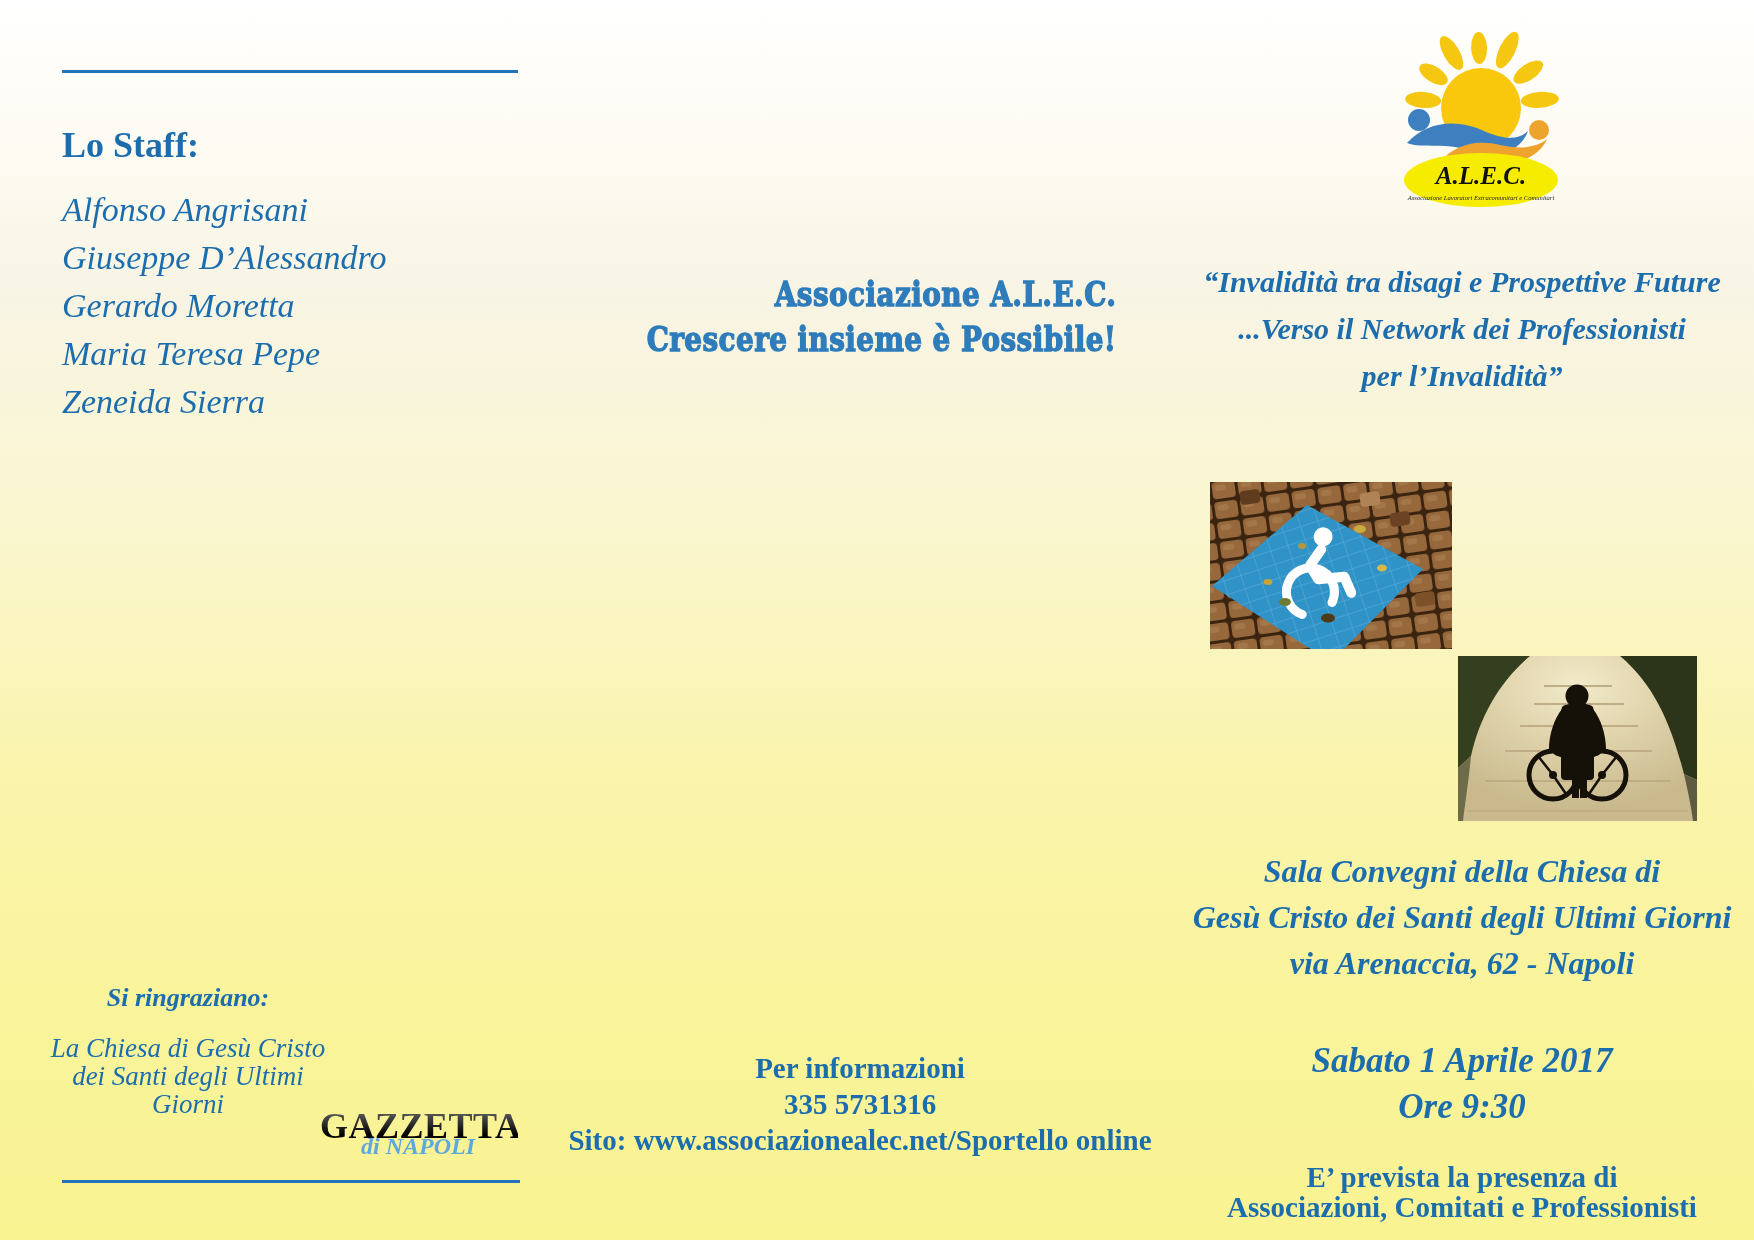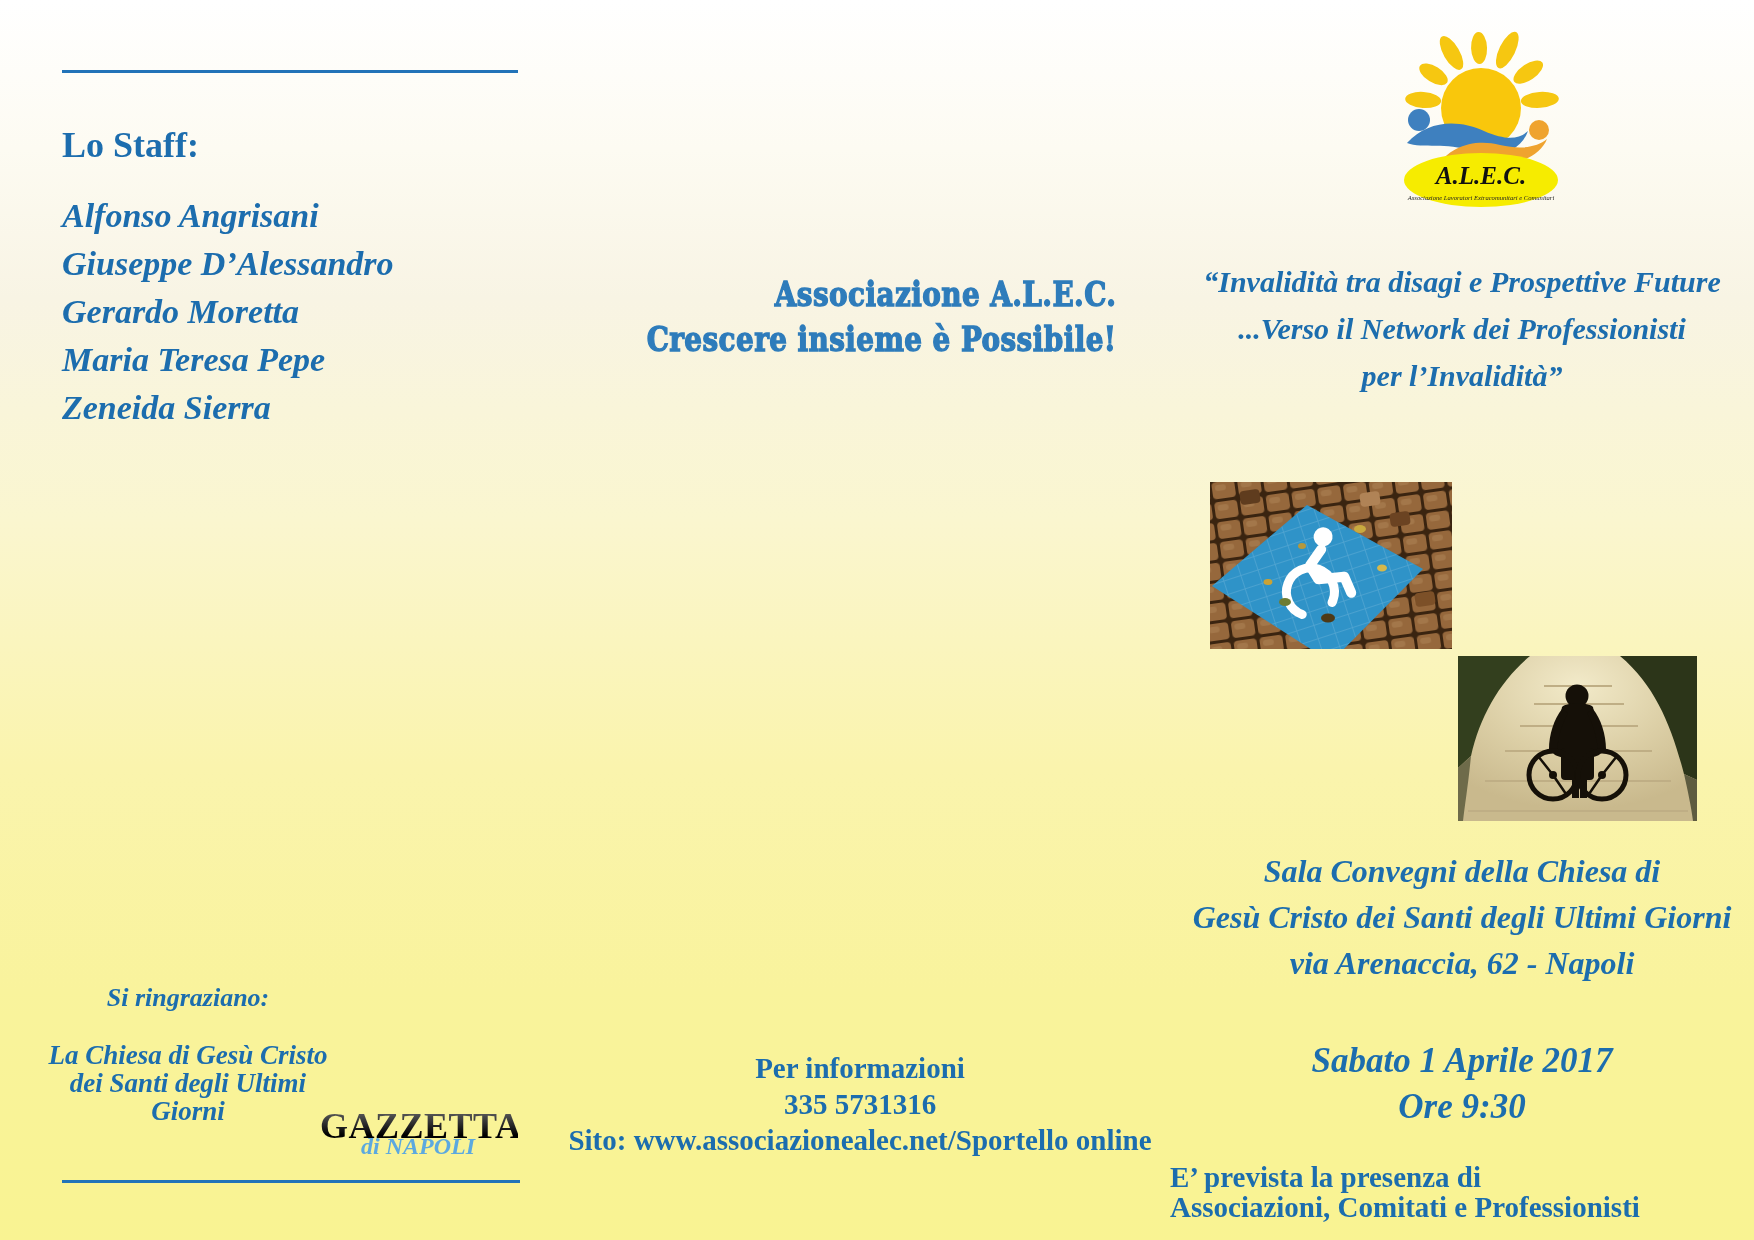--- a/index.html
+++ b/index.html
@@ -8,26 +8,26 @@
     font-family:"Liberation Serif",serif;
     background:linear-gradient(180deg,#ffffff 0%,#fdfbf2 12%,#f8f4e4 24%,#faf6cf 42%,#faf4ad 62%,#f9f39c 80%,#f9f392 100%);
   }
   .divider{position:absolute;height:3px;background:#2273B8;}
   .divider-top{left:62px;top:70px;width:456px;}
   .divider-bottom{left:62px;top:1180px;width:458px;}
 
   
   .staff{position:absolute;left:62px;top:126px;color:#1C6DAE;}
   .staff-heading{font-weight:bold;font-size:36px;line-height:1.1;}
-  .staff-list{margin-top:26px;font-weight:bold;}
+  .staff-list{margin-top:20px;}
   .staff-name{font-style:italic;font-size:34px;line-height:48px;white-space:nowrap;}
 
   .thanks{position:absolute;left:48px;top:983px;width:280px;text-align:center;color:#1C6DAE;}
   .thanks-heading{font-weight:bold;font-size:26px;font-style:italic;}
-  .thanks-lines{margin-top:28px;font-weight:bold;font-style:italic;font-size:27px;line-height:28px;}
+  .thanks-lines{margin-top:21px;font-weight:normal;font-style:italic;font-size:27px;line-height:28px;}
 
   .gazzetta{position:absolute;left:320px;top:1108px;width:198px;text-align:right;}
   .gazzetta-name{font-weight:bold;font-size:36px;line-height:1;letter-spacing:.5px;color:#1c1c1c;
     background:linear-gradient(180deg,#6b6b6b 0%,#000 75%);-webkit-background-clip:text;background-clip:text;-webkit-text-fill-color:transparent;}
   .gazzetta-sub{font-weight:bold;font-style:italic;font-size:24px;line-height:1;color:#5CA9DF;margin-top:-10px;margin-right:2px;text-align:center;}
 
   
   .center-title{position:absolute;left:585px;top:272px;width:584px;text-align:right;
     color:#2E7CBB;font-family:"DejaVu Serif",serif;font-weight:bold;}
   .center-title .t-line{font-size:34px;line-height:45px;white-space:nowrap;
@@ -42,21 +42,21 @@
   .meeting div{font-size:30px;line-height:47px;white-space:nowrap;}
   .photo{position:absolute;display:block;}
   .photo1{left:1210px;top:482px;width:242px;height:167px;}
   .photo2{left:1458px;top:656px;width:239px;height:165px;}
   .venue{position:absolute;left:1170px;top:848px;width:584px;text-align:center;color:#1C6DAE;
     font-weight:bold;font-style:italic;}
   .venue div{font-size:32px;line-height:46px;white-space:nowrap;}
   .datetime{position:absolute;left:1170px;top:1038px;width:584px;text-align:center;color:#1C6DAE;
     font-weight:bold;font-style:italic;}
   .datetime div{font-size:35px;line-height:46px;white-space:nowrap;text-align:center;}
-  .notice{position:absolute;left:1170px;top:1162px;width:584px;text-align:left;color:#1C6DAE;font-weight:bold;}
+  .notice{position:absolute;left:1170px;top:1162px;width:584px;text-align:center;color:#1C6DAE;font-weight:bold;}
   .notice div{font-size:29px;line-height:30px;white-space:nowrap;}
 </style>
 </head>
 <body>
 
 <div class="page">
 
   <div class="divider divider-top"></div>
 
   <div class="staff">

